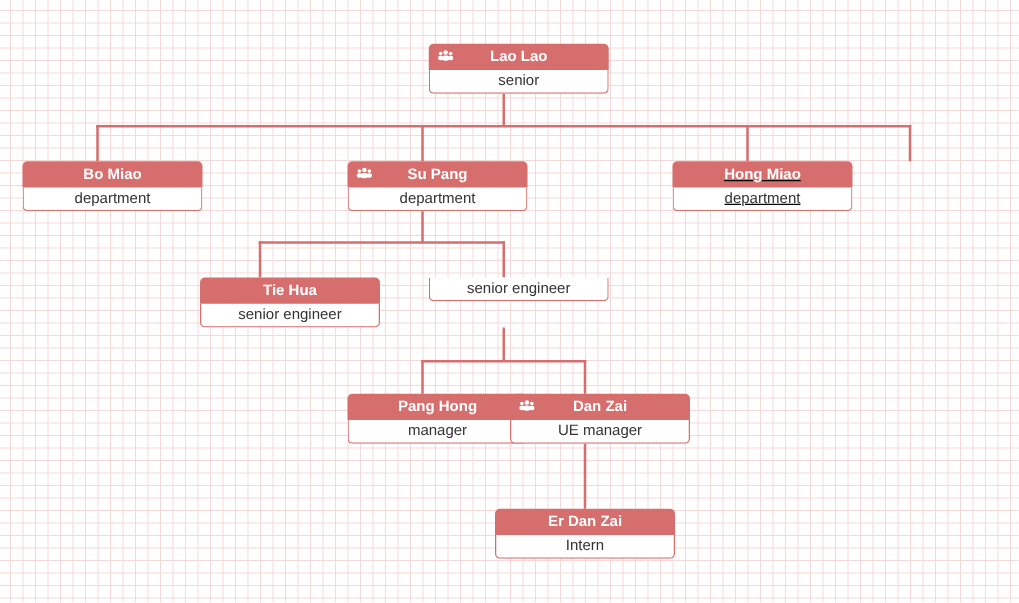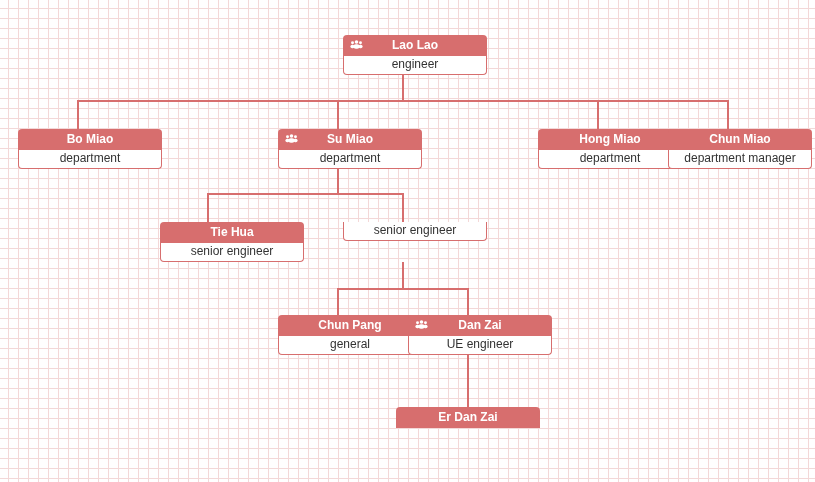--- a/index.html
+++ b/index.html
@@ -77,21 +77,21 @@
     border: 1px solid var(--accent);
     border-top: none;
     border-radius: 0 0 4px 4px;
     overflow: hidden;
     white-space: nowrap;
     text-overflow: ellipsis;
   }
   .n-laolao   { left: 343px; top: 35px;  }
   .n-bomiao   { left: 18px;  top: 129px; }
   .n-sumiao   { left: 278px; top: 129px; }
-  .n-hongmiao { left: 538px; top: 129px; }
+  .n-hongmiao { left: 538px; top: 129px; text-decoration: underline; }
   .n-chunmiao { left: 668px; top: 129px; }
   .n-tiehua   { left: 160px; top: 222px; }
   .n-heihei   { left: 343px; top: 222px; }
   .n-pangpang { left: 278px; top: 315px; }
   .n-danzai   { left: 408px; top: 315px; border-radius: 10px; }
   .n-erdanzai { left: 396px; top: 407px; }
 </style>
 </head>
 <body>
 
@@ -120,21 +120,21 @@
             <circle cx="150" cy="140" r="62"></circle>
             <circle cx="490" cy="140" r="62"></circle>
             <circle cx="320" cy="105" r="78"></circle>
             <rect x="60" y="220" width="180" height="150" rx="75"></rect>
             <rect x="400" y="220" width="180" height="150" rx="75"></rect>
             <rect x="195" y="205" width="250" height="185" rx="95"></rect>
           </svg>
       </span>
       <span>Lao Lao</span>
     </div>
-    <div class="content">engineer</div>
+    <div class="content">senior</div>
   </div>
 
   <div class="node n-bomiao">
     <div class="title">
       <span>Bo Miao</span>
     </div>
     <div class="content">department</div>
   </div>
 
   <div class="node n-sumiao">
@@ -142,73 +142,68 @@
       <span class="symbol">
         <svg viewBox="0 0 640 512" fill="#ffffff" xmlns="http://www.w3.org/2000/svg">
             <circle cx="150" cy="140" r="62"></circle>
             <circle cx="490" cy="140" r="62"></circle>
             <circle cx="320" cy="105" r="78"></circle>
             <rect x="60" y="220" width="180" height="150" rx="75"></rect>
             <rect x="400" y="220" width="180" height="150" rx="75"></rect>
             <rect x="195" y="205" width="250" height="185" rx="95"></rect>
           </svg>
       </span>
-      <span>Su Miao</span>
+      <span>Su Pang</span>
     </div>
     <div class="content">department</div>
   </div>
 
   <div class="node n-hongmiao">
     <div class="title">
       <span>Hong Miao</span>
     </div>
     <div class="content">department</div>
   </div>
 
-  <div class="node n-chunmiao">
-    <div class="title">
-      <span>Chun Miao</span>
-    </div>
-    <div class="content">department manager</div>
-  </div>
 
   <div class="node n-tiehua">
     <div class="title">
       <span>Tie Hua</span>
     </div>
     <div class="content">senior engineer</div>
   </div>
 
   <div class="node n-heihei">
     <div class="content">senior engineer</div>
   </div>
 
   <div class="node n-pangpang">
     <div class="title">
-      <span>Chun Pang</span>
-    </div>
-    <div class="content">general</div>
+      <span>Pang Hong</span>
+    </div>
+    <div class="content">manager</div>
   </div>
 
   <div class="node n-danzai">
     <div class="title">
       <span class="symbol">
         <svg viewBox="0 0 640 512" fill="#ffffff" xmlns="http://www.w3.org/2000/svg">
             <circle cx="150" cy="140" r="62"></circle>
             <circle cx="490" cy="140" r="62"></circle>
             <circle cx="320" cy="105" r="78"></circle>
             <rect x="60" y="220" width="180" height="150" rx="75"></rect>
             <rect x="400" y="220" width="180" height="150" rx="75"></rect>
             <rect x="195" y="205" width="250" height="185" rx="95"></rect>
           </svg>
       </span>
       <span>Dan Zai</span>
     </div>
-    <div class="content">UE engineer</div>
+    <div class="content">UE manager</div>
   </div>
 
   <div class="node n-erdanzai">
     <div class="title">
       <span>Er Dan Zai</span>
     </div>
+    <div class="content">Intern</div>
   </div>
 
 </div>
 
 </body></html>

